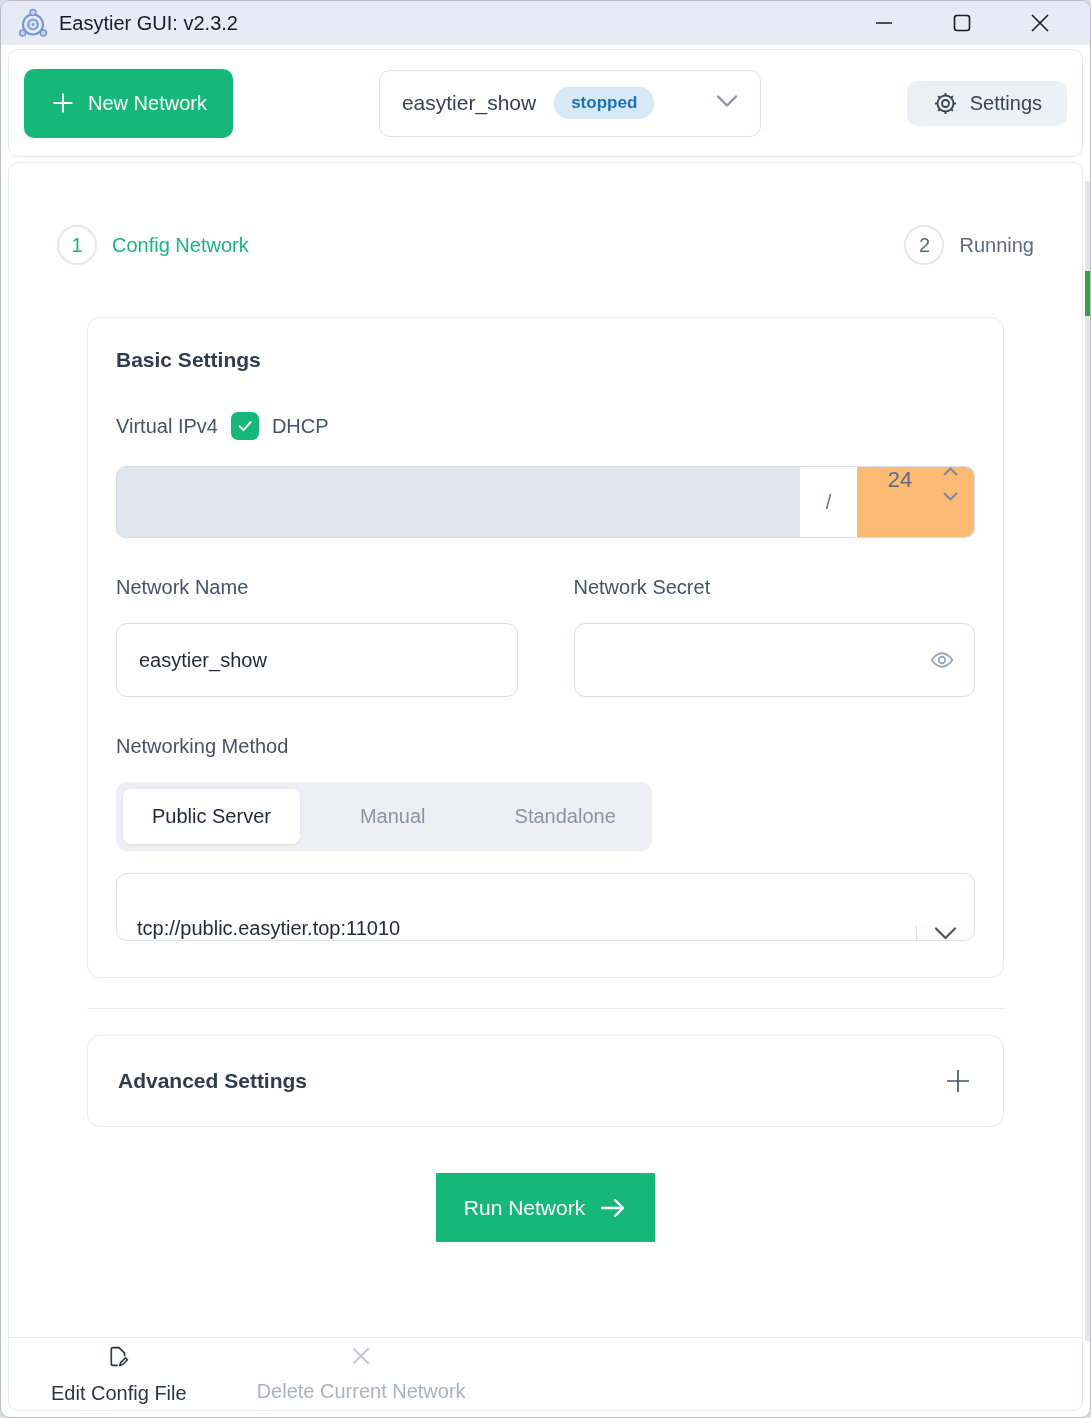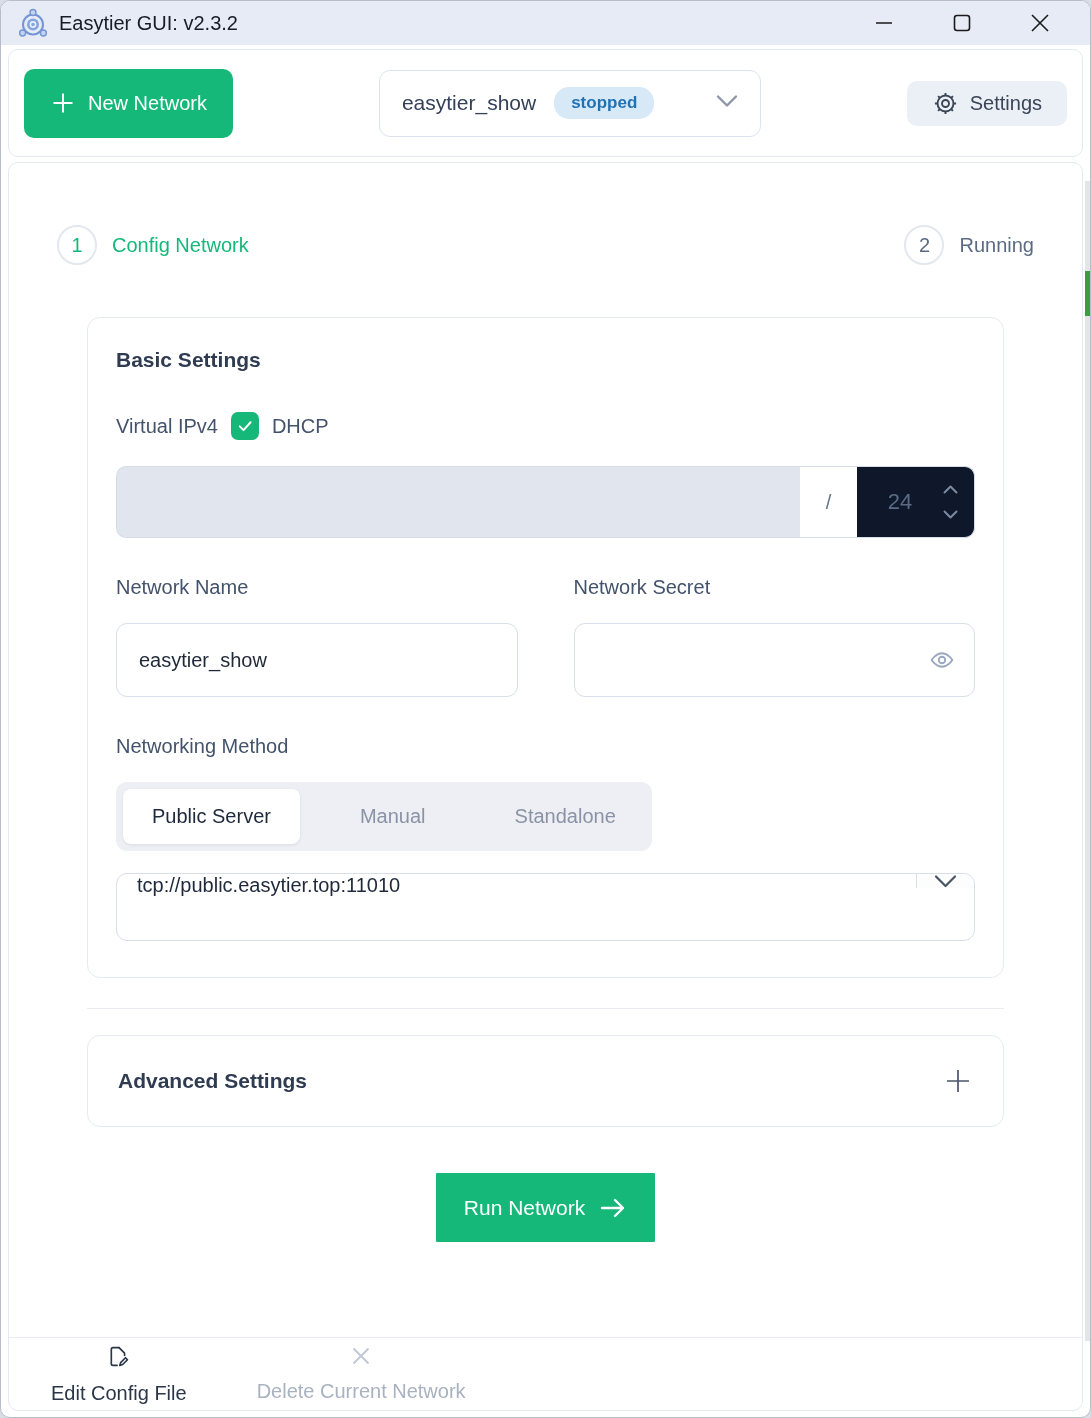--- a/index.html
+++ b/index.html
@@ -78,22 +78,22 @@
   .ip-group { display:flex; margin-top:26px; height:72px; }
   .ip-input {
     flex:1; background:#e1e6ee; border:1px solid #d5dce8; border-right:none;
     border-radius:10px 0 0 10px;
   }
   .slash-cell {
     width:57px; background:#ffffff; border-top:1px solid #d5dce8; border-bottom:1px solid #d5dce8;
     display:flex; align-items:center; justify-content:center; font-size:20px; color:#64748b;
   }
   .prefix-stepper {
-    width:118px; background:#0f172a; border:1px solid #d5dce8; border-left:none;
-    border-radius:0 10px 10px 0; display:flex; align-items:center;
+    width:118px; background:#fdba74; border:1px solid #d5dce8; border-left:none;
+    border-radius:0 10px 10px 0; display:flex; 
   }
   .prefix-val { flex:1; text-align:center; font-size:22px; color:#5b6b84; }
   .stepper-arrows { display:flex; flex-direction:column; gap:16px; padding-right:16px; }
   .stepper-arrows span { display:flex; cursor:pointer; }
   .two-col { display:grid; grid-template-columns:1fr 1fr; column-gap:56px; margin-top:38px; }
   .field-label { font-size:20px; color:#43536b; }
   .inputs-row { display:grid; grid-template-columns:1fr 1fr; column-gap:56px; margin-top:24px; }
   .text-input {
     height:74px; border:1px solid #d8dfeb; border-radius:11px; padding:0 22px;
     font-size:20px; color:#1f2937; width:100%; font-family:inherit; outline:none; background:#fff;
@@ -107,21 +107,21 @@
     margin-top:24px; display:inline-flex; background:#edeff4; border-radius:11px;
     padding:7px; align-items:center;gap:31px;
   }
   .seg-item {
     padding:16px 29px; font-size:20px; color:#8a93a6; border-radius:8px;
     cursor:pointer; background:transparent; border:none; font-family:inherit;
   }
   .seg-item.active { background:#ffffff; color:#1e293b; box-shadow:0 1px 3px rgba(40,50,70,.10); }
   .url-select {
     margin-top:22px; height:68px; border:1px solid #d8dfeb; border-radius:11px;
-    display:flex; align-items:flex-start; overflow:hidden; cursor:pointer; background:#fff;
+    display:flex; align-items:flex-end; overflow:hidden; cursor:pointer; background:#fff;
   }
   .url-text { flex:1; display:flex; align-items:center; padding:0 20px; font-size:20px; color:#1e293b; }
   .url-chev {
     width:58px; border-left:1px solid #d8dfeb; display:flex; align-items:center; justify-content:center;
     background:#fdfdfe;
   }
   .divider { height:1px; background:#e8ecf2; margin:30px 78px 0; }
   .adv-card {
     margin:26px 78px 0; border:1px solid #e6eaf2; border-radius:13px;
     padding:30px 30px; display:flex; align-items:center; justify-content:space-between; cursor:pointer;

